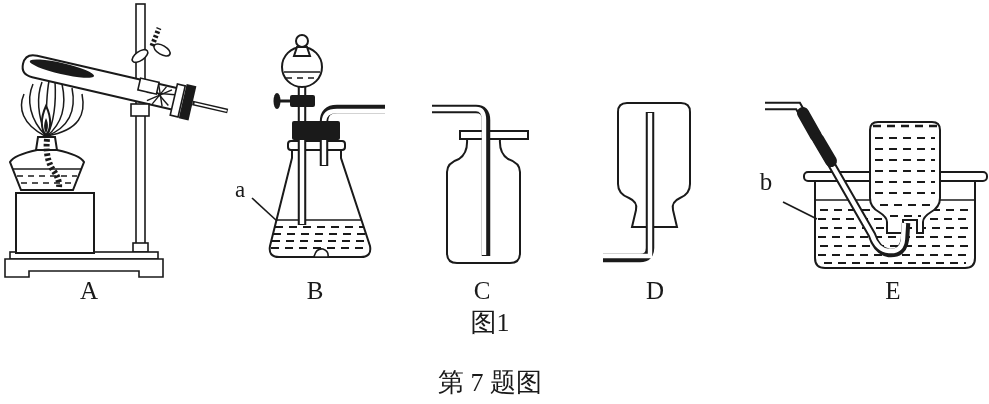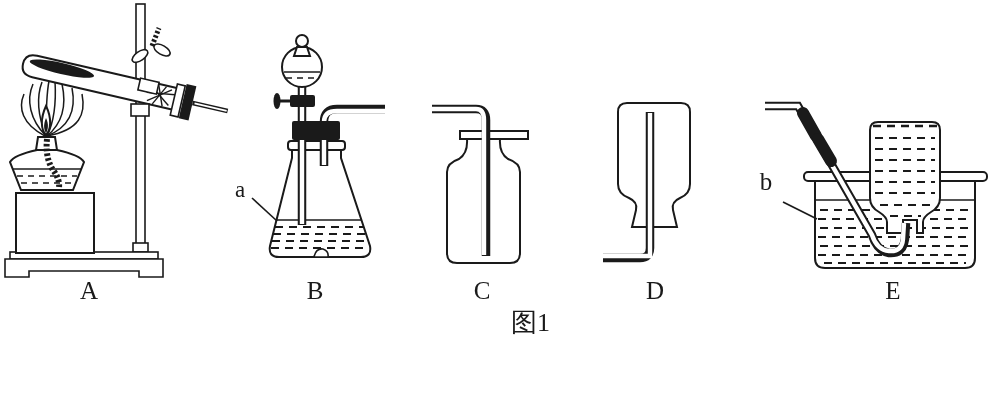--- a/index.html
+++ b/index.html
@@ -1,21 +1,21 @@
 <!DOCTYPE html>
 <html><head>
 <meta charset="utf-8">
 <style>
   html,body{margin:0;padding:0;background:#ffffff;}
   .canvas{position:relative;width:989px;height:404px;background:#ffffff;overflow:hidden;
           font-family:"Liberation Serif", serif;color:#1a1a1a;}
   .app-svg{position:absolute;}
   .app-label{position:absolute;font-size:25px;line-height:1;text-align:center;width:30px;color:#1a1a1a;}
   .anno-label{position:absolute;font-size:23px;line-height:1;text-align:center;width:24px;color:#1a1a1a;}
-  .caption{position:absolute;font-size:26px;line-height:1;text-align:right;color:#1a1a1a;}
+  .caption{position:absolute;font-size:26px;line-height:1;text-align:center;color:#1a1a1a;}
   
   .glass{fill:#ffffff;stroke:#1a1a1a;stroke-width:2;}
   .glass-thin{fill:#ffffff;stroke:#1a1a1a;stroke-width:1.6;}
   .ln{stroke:#1a1a1a;stroke-width:1.6;fill:none;}
   .flame-ln{stroke:#1a1a1a;stroke-width:1.5;fill:none;}
   .dash{stroke:#1a1a1a;stroke-width:1.8;fill:none;stroke-dasharray:8,6;}
   .dash-sm{stroke:#1a1a1a;stroke-width:1.6;fill:none;stroke-dasharray:6,5;}
   .t-o{fill:none;stroke:#1a1a1a;stroke-width:8.5;}
   .t-i{fill:none;stroke:#ffffff;stroke-width:4.4;}
   .t-o-thin{fill:none;stroke:#1a1a1a;stroke-width:4.6;}
@@ -160,14 +160,15 @@
   <div class="app-label" style="left:74px;top:278px">A</div>
   <div class="app-label" style="left:300px;top:278px">B</div>
   <div class="app-label" style="left:467px;top:278px">C</div>
   <div class="app-label" style="left:640px;top:278px">D</div>
   <div class="app-label" style="left:878px;top:278px">E</div>
 
   <div class="anno-label" style="left:228px;top:178px">a</div>
   <div class="anno-label" style="left:754px;top:169px;font-size:25px">b</div>
 
   <div class="caption" style="left:430px;top:310px;width:120px">图1</div>
+  <div class="caption" style="left:390px;top:370px;width:200px">第 7 题图</div>
 
 </div>
 
 </body></html>

